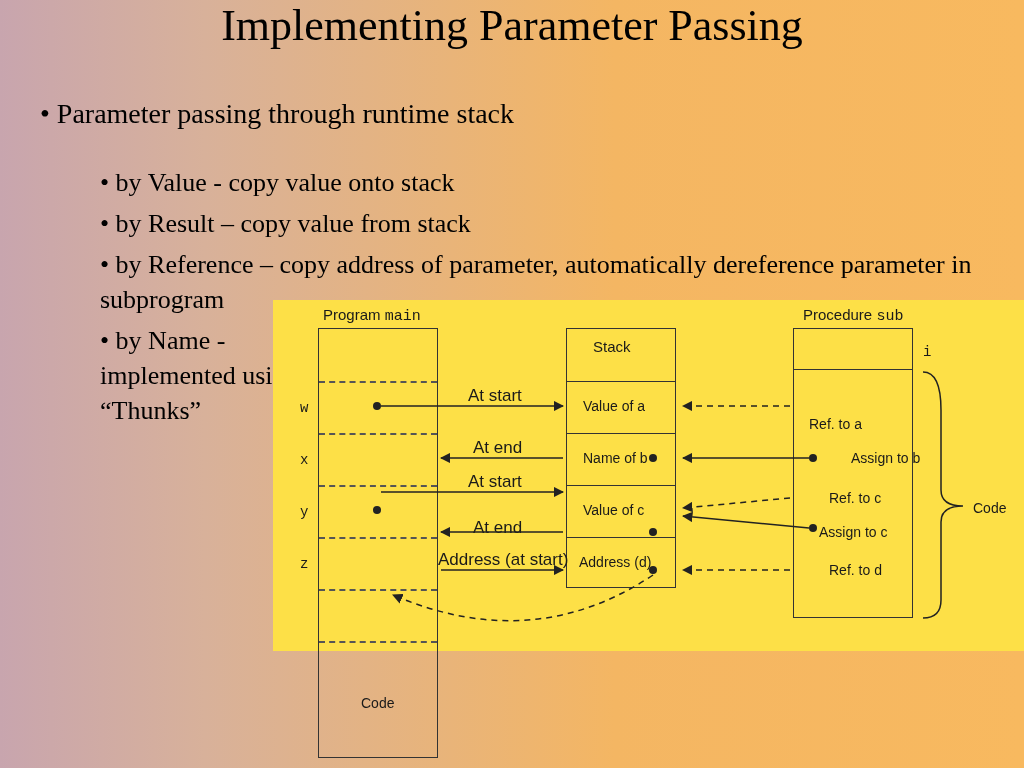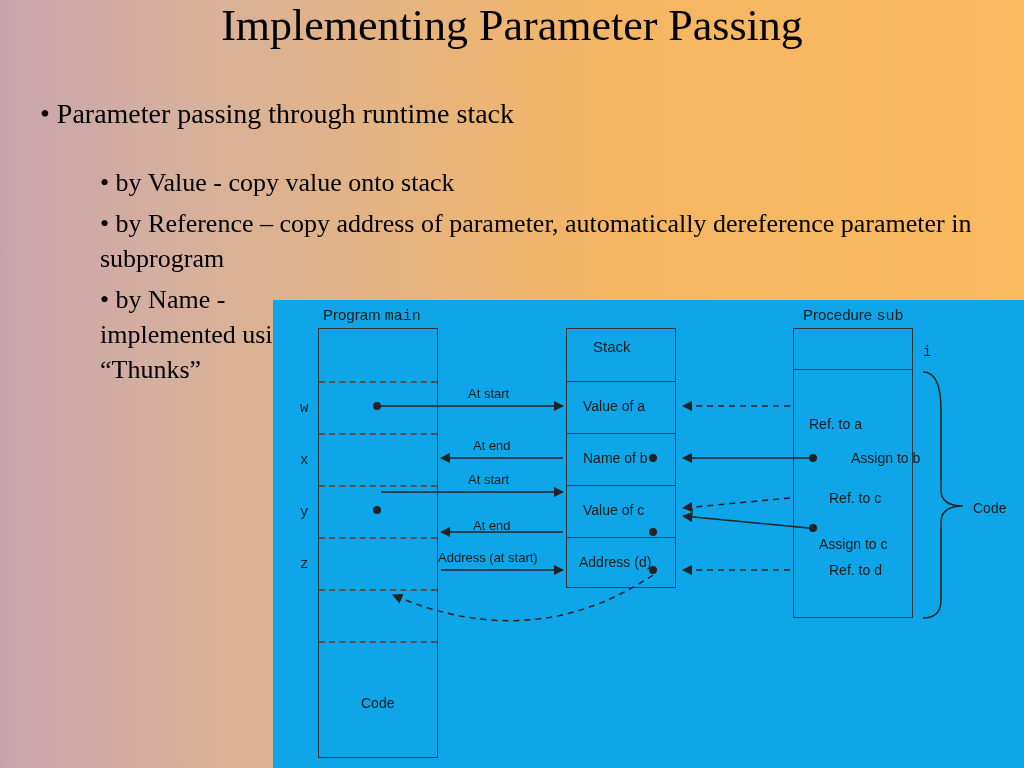--- a/index.html
+++ b/index.html
@@ -24,22 +24,22 @@
   .bullets > ul > li::before { content: "• "; }
   .sub { padding-left: 60px; font-size: 26px; }
   .sub li::before { content: "– "; }
   .sub li { margin-top: 6px; }
   .byname { width: 230px; }
   .diagram {
     position: absolute;
     left: 273px;
     top: 300px;
     width: 751px;
-    height: 468px;
-    background: #0ea5e9;
+    height: 351px;
+    background: #fde047;
     font-family: Arial, Helvetica, sans-serif;
     font-size: 14px;
     color: #1a1a1a;
     text-decoration: underline;
   }
   .diagram .hdr { position: absolute; top: 6px; font-size: 15px; }
   .diagram .mono { font-family: "Courier New", monospace; }
   .col {
     position: absolute;
     border: 1.5px solid #333;
@@ -51,33 +51,34 @@
     border-top: 2px dashed #555;
   }
   .lbl { position: absolute; font-size: 14px; }
   .lbl.mono { font-family: "Courier New", monospace; }
   .cell-line { position: absolute; left:0; right:0; border-top: 1.5px solid #333; }
   .dot {
     position: absolute; width: 8px; height: 8px; border-radius: 50%;
     background: #222;
   }
   svg.arrows { position: absolute; left:0; top:0; width:751px; height:468px; pointer-events:none; }
-  .ann { position: absolute; font-size: 13px; text-align: center; }
+  .ann { position: absolute; font-size: 17px; text-align: center; }
 </style>
 </head>
 <body>
 
 <h1 class="title">Implementing Parameter Passing</h1>
 
 <div class="bullets">
   <ul>
     <li>Parameter passing through runtime stack</li>
   </ul>
   <ul class="sub">
     <li>by Value - copy value onto stack</li>
+    <li>by Result – copy value from stack</li>
     <li>by Reference – copy address of parameter, automatically dereference parameter in subprogram</li>
     <li class="byname">by Name - implemented using “Thunks”</li>
   </ul>
 </div>
 
 <div class="diagram">
 
   <div class="hdr" style="left:50px;">
     <span>Program </span><span class="mono">main</span>
   </div>
@@ -111,21 +112,21 @@
   <div class="lbl" style="left:310px; top:202px;">Value of c</div>
   <div class="lbl" style="left:306px; top:254px;">Address (d)</div>
 
   <div class="col" style="left:520px; top:28px; width:120px; height:290px;">
     <div class="cell-line" style="top:40px;"></div>
   </div>
   <div class="lbl mono" style="left:650px; top:44px;">i</div>
   <div class="lbl" style="left:536px; top:98px;margin-top:18px;">Ref. to a</div>
   <div class="lbl" style="left:546px; top:150px;margin-left:32px;">Assign to b</div>
   <div class="lbl" style="left:556px; top:190px;">Ref. to c</div>
-  <div class="lbl" style="left:546px; top:236px;">Assign to c</div>
+  <div class="lbl" style="left:546px; top:224px;">Assign to c</div>
   <div class="lbl" style="left:556px; top:262px;">Ref. to d</div>
 
   <div class="lbl" style="left:700px; top:200px;">Code</div>
 
   <div class="ann" style="left:195px; top:86px;">At start</div>
   <div class="ann" style="left:200px; top:138px;">At end</div>
   <div class="ann" style="left:195px; top:172px;">At start</div>
   <div class="ann" style="left:200px; top:218px;">At end</div>
   <div class="ann" style="left:165px; top:250px;">Address (at start)</div>
 

